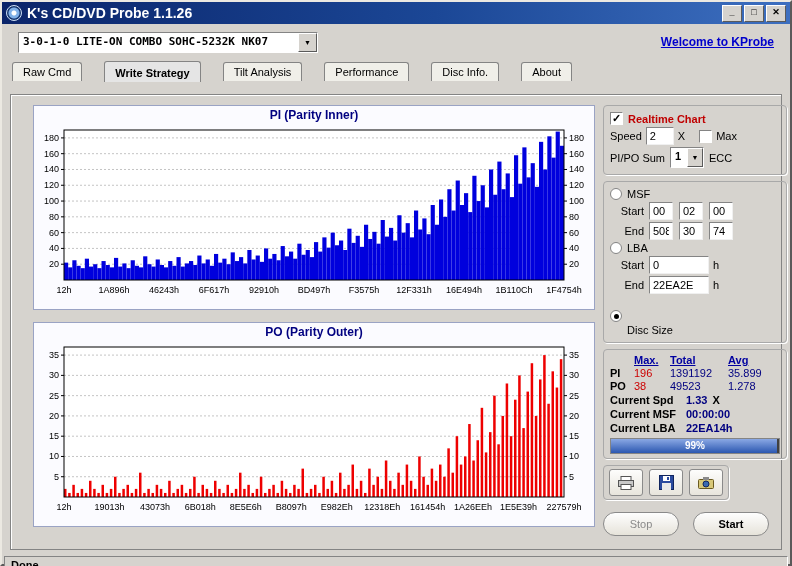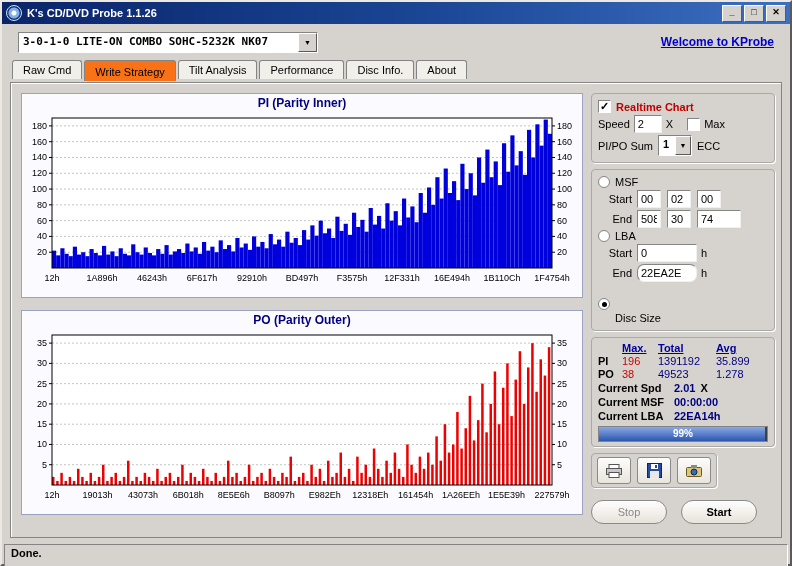--- a/index.html
+++ b/index.html
@@ -5,45 +5,45 @@
   html,body{margin:0;padding:0;}
   body{width:792px;height:566px;position:relative;background:#d6d3ce;
        font-family:"Liberation Sans",sans-serif;font-size:11px;color:#000;overflow:hidden;}
   .window{height:566px;box-sizing:border-box;border:2px solid;border-color:#ece9e2 #5a5a5a #5a5a5a #ece9e2;
           background:#d6d3ce;display:flex;flex-direction:column;}
   
   .titlebar{height:22px;flex:none;background:linear-gradient(to right,#0a246a,#1b4796 55%,#3d6fc0);
             display:flex;align-items:center;padding:0 4px;color:#fff;}
   .app-icon{width:14px;height:14px;margin-right:5px;background:radial-gradient(circle at 50% 50%,#fff 0 2px,#7fb0e8 3px 5px,#15356f 6px);
             border-radius:50%;border:1px solid #cfe0f5;flex:none;}
-  .title-text{font-weight:bold;font-size:11px;flex:1;white-space:nowrap;}
+  .title-text{font-weight:bold;font-size:14px;flex:1;white-space:nowrap;}
   .winbtn{width:18px;height:15px;margin-left:2px;background:#d6d3ce;color:#000;
           border:1px solid;border-color:#fff #5a5a5a #5a5a5a #fff;
           font-size:9px;line-height:13px;text-align:center;font-weight:bold;cursor:default;}
   
   .toolbar-row{height:36px;flex:none;display:flex;align-items:center;justify-content:space-between;padding:0 16px;}
   .combo{display:flex;height:21px;box-sizing:border-box;border:1px solid;border-color:#848484 #fff #fff #848484;
          background:#fff;align-items:stretch;}
   .drive-combo{width:300px;}
   .combo-text{flex:1;padding:2px 4px;font-family:"DejaVu Sans Mono",monospace;font-size:11px;white-space:nowrap;overflow:hidden;font-weight:bold;}
   .combo-arrow{width:17px;flex:none;background:#d6d3ce;border:1px solid;border-color:#fff #5a5a5a #5a5a5a #fff;
                display:flex;align-items:center;justify-content:center;font-size:7px;color:#000;}
   .welcome-link{color:#0000cc;font-weight:bold;text-decoration:underline;font-size:12px;cursor:pointer;}
   
-  .tabs{height:22px;flex:none;display:flex;align-items:flex-start;padding:0 0 0 10px;position:relative;z-index:2;}
+  .tabs{height:22px;flex:none;display:flex;align-items:center;padding:0 0 12px 10px;position:relative;z-index:2;gap:20px;}
   .tab{background:#f0efe9;border:1px solid #848484;border-bottom:none;border-radius:3px 3px 0 0;
        padding:3px 10px 3px 10px;margin-right:2px;margin-bottom:-1px;white-space:nowrap;cursor:default;}
-  .tab.active{font-weight:normal;padding-top:5px;background:#f97316;position:relative;z-index:3;}
+  .tab.active{font-weight:bold;padding-top:5px;background:#e5e5e5;position:relative;z-index:3;}
   
   .tabpage{flex:1;margin:0 8px 6px 8px;background:#d6d3ce;border:1px solid #848484;
            box-shadow:inset 1px 1px 0 #fff;position:relative;z-index:1;
            display:flex;padding:10px;box-sizing:border-box;}
   .charts-col{flex:1;display:flex;flex-direction:column;}
   .chart-panel{height:205px;background:#fbfbff;border:1px solid #9aa3c4;margin-bottom:12px;
-               text-align:center;box-sizing:border-box;padding-top:2px;}
+               text-align:center;box-sizing:border-box;padding-top:2px;margin-left:12px;}
   .chart-title{color:#000080;font-weight:bold;font-size:12px;height:16px;}
   .controls-col{width:184px;flex:none;margin-left:8px;display:flex;flex-direction:column;}
   
   .grp{border:1px solid #a9a9a9;border-radius:4px;box-shadow:1px 1px 0 #fff;padding:4px 6px;margin-bottom:6px;}
   .row{display:flex;align-items:center;margin:2px 0;}
   .edit{box-sizing:border-box;height:18px;border:1px solid;border-color:#848484 #f0f0f0 #f0f0f0 #848484;
         background:#fff;font-family:"Liberation Sans",sans-serif;font-size:11px;padding:0 3px;}
   .cb{width:13px;height:13px;box-sizing:border-box;border:1px solid;border-color:#848484 #fff #fff #848484;
       background:#fff;display:inline-flex;align-items:center;justify-content:center;
       font-size:11px;line-height:11px;font-weight:bold;flex:none;}
@@ -509,34 +509,34 @@
         <div class="row">
           <span class="lab-r">Start</span>
           <input class="edit" style="width: 24px; margin-right: 6px;" value="00">
           <input class="edit" style="width: 24px; margin-right: 6px;" value="02">
           <input class="edit" style="width: 24px;" value="00">
         </div>
         <div class="row">
           <span class="lab-r">End</span>
           <input class="edit" style="width: 24px; margin-right: 6px;" value="508">
           <input class="edit" style="width: 24px; margin-right: 6px;" value="30">
-          <input class="edit" style="width: 44px;" value="74">
+          <input class="edit" style="width: 24px;" value="74">
         </div>
         <div class="row">
           <span class="radio"></span>
           <span style="margin-left:5px;">LBA</span>
         </div>
         <div class="row">
           <span class="lab-r">Start</span>
           <input class="edit" style="width: 60px; margin-right: 4px;" value="0">
           <span>h</span>
         </div>
         <div class="row">
           <span class="lab-r">End</span>
-          <input class="edit" style="width: 60px; margin-right: 4px; border-radius: 7px;" value="22EA2E">
+          <input class="edit" style="width: 60px; margin-right: 4px;" value="22EA2E">
           <span>h</span>
         </div>
         <div class="row">
           <span class="radio">
               <span class="dot"></span>
             </span>
           <span style="margin-left:5px;margin-top:28px;">Disc Size</span>
         </div>
       </div>
 
@@ -554,21 +554,21 @@
           <span class="sc4 v-navy">35.899</span>
         </div>
         <div class="stat-row">
           <span class="sc1">PO</span>
           <span class="sc2 v-red">38</span>
           <span class="sc3 v-navy">49523</span>
           <span class="sc4 v-navy">1.278</span>
         </div>
         <div class="cur-row">
           <span class="cur-lab">Current Spd</span>
-          <span class="cur-val">2.01</span>
+          <span class="cur-val">1.33</span>
           <span class="cur-suf">X</span>
         </div>
         <div class="cur-row">
           <span class="cur-lab">Current MSF</span>
           <span class="cur-val">00:00:00</span>
         </div>
         <div class="cur-row">
           <span class="cur-lab">Current LBA</span>
           <span class="cur-val">22EA14h</span>
         </div>

